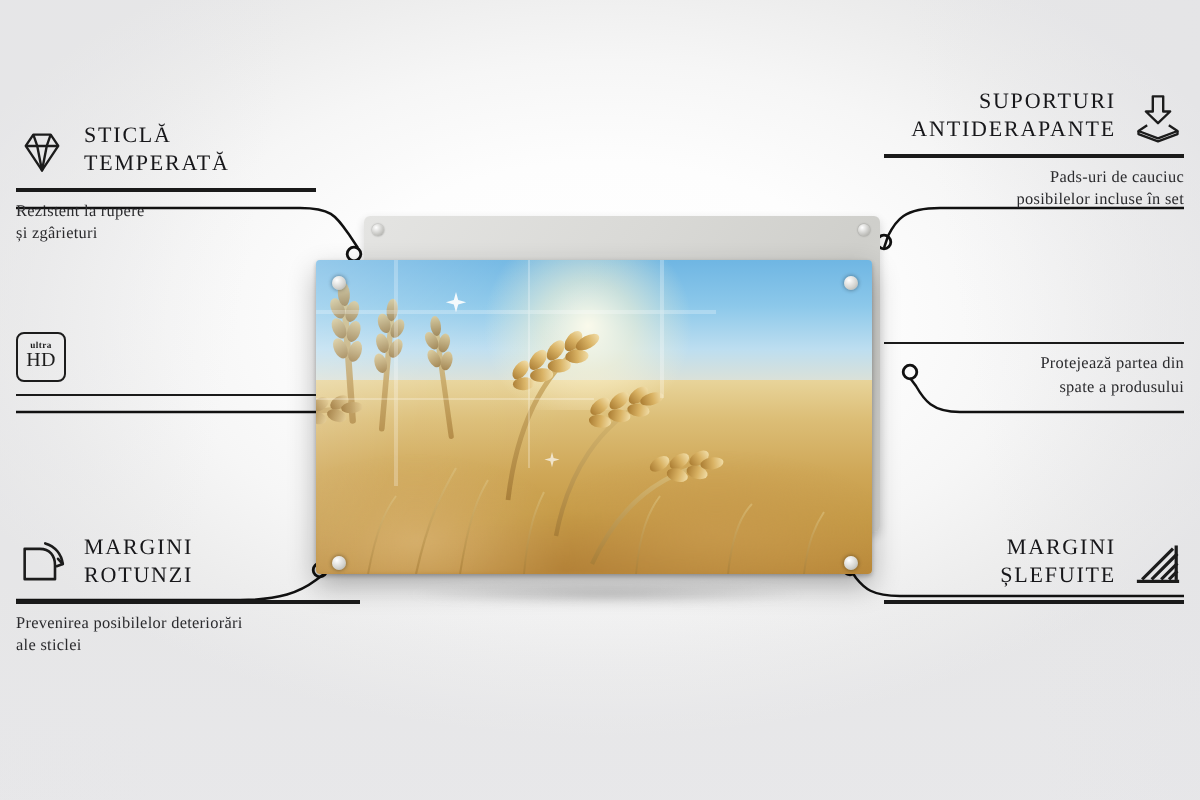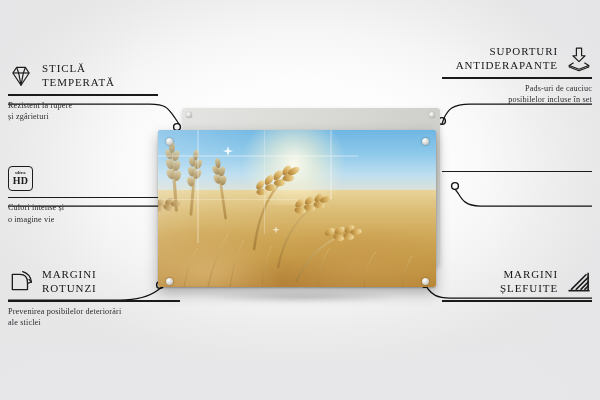--- a/index.html
+++ b/index.html
@@ -128,21 +128,21 @@
     white-space:pre-line;
   }
 
   
   .hd-badge {
     width:25px; height:25px; border:1.4px solid #1c1c1c; border-radius:4px;
     display:flex; flex-direction:column; align-items:center; justify-content:center;
     line-height:1;
   }
   .hd-badge .u { font-size:4.6px; font-weight:700; letter-spacing:0.2px; color:#1c1c1c; }
-  .hd-badge .h { font-size:10px; font-weight:700; letter-spacing:0.2px; color:#1c1c1c; margin-top:0.5px; }
+  .hd-badge .h { font-size:10px; font-weight:400; letter-spacing:0.2px; color:#1c1c1c; margin-top:0.5px; }
 </style>
 </head>
 <body>
 
 <div id="bg">
   <div id="bg-sheen"></div>
 </div>
 
 <svg id="leaders" viewBox="0 0 600 400">
   <g fill="none" stroke="#111111" stroke-width="1.25">
@@ -339,22 +339,20 @@
 <div class="feat left" style="top:166px;">
   <div class="feat-head">
     <span class="feat-icon">
       <span class="hd-badge">
         <span class="u">ultra</span>
         <span class="h">HD</span>
       </span>
     </span>
   </div>
   <div class="feat-rule"></div>
-  <div class="feat-desc">Culori intense și
-o imagine vie</div>
 </div>
 
 <div class="feat left" style="top:268px; width:172px;">
   <div class="feat-head">
     <span class="feat-icon">
       <svg viewBox="0 0 24 24" fill="none" stroke="currentColor" stroke-width="1.2" stroke-linecap="round" stroke-linejoin="round">
         <path d="M4 5 H11 C15.5 5 18 8 18 12.5 V19 H4 Z"></path>
         <path d="M13.5 2.5 C18 3.8 21 7.4 21.6 12"></path>
         <path d="M21.6 12 L19.4 9.6 M21.6 12 L18.8 13"></path>
       </svg>
@@ -379,20 +377,22 @@
     <span class="feat-title">SUPORTURI
 ANTIDERAPANTE</span>
   </div>
   <div class="feat-rule"></div>
   <div class="feat-desc">Pads-uri de cauciuc
 posibilelor incluse în set</div>
 </div>
 
 <div class="feat right" style="top:166px;">
   <div class="feat-rule"></div>
+  <div class="feat-desc">Protejează partea din
+spate a produsului</div>
 </div>
 
 <div class="feat right" style="top:268px;">
   <div class="feat-head">
     <span class="feat-icon">
       <svg viewBox="0 0 24 24" fill="none" stroke="currentColor" stroke-width="1.5" stroke-linecap="square">
         <path d="M3 20 H21"></path>
         <path d="M20.4 18.6 V4.2"></path>
         <path d="M5.2 18.6 L18.4 5.4"></path>
         <path d="M9.6 18.6 L20.4 7.8"></path>

